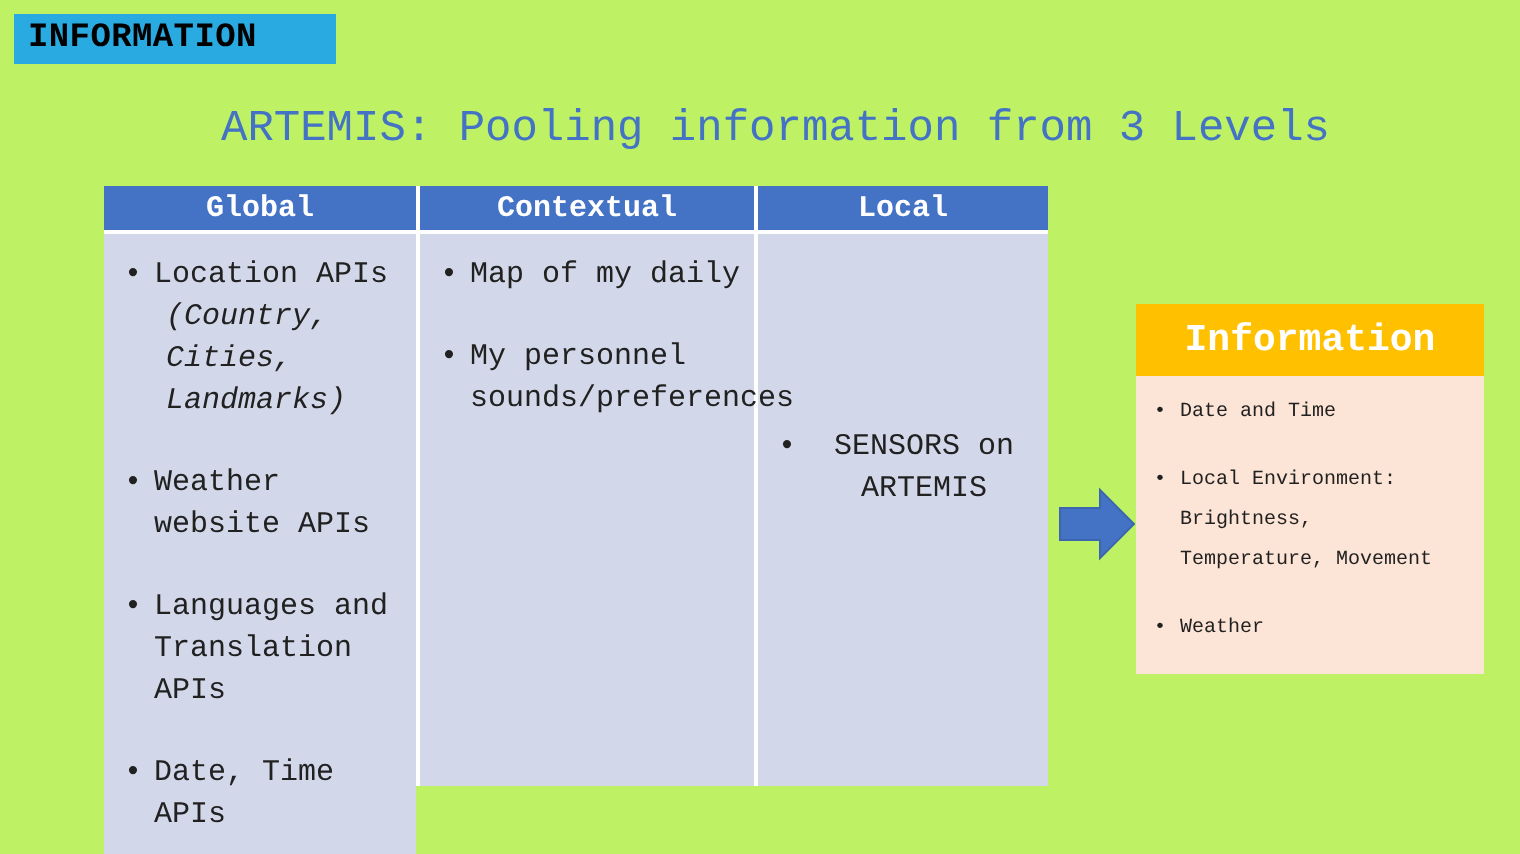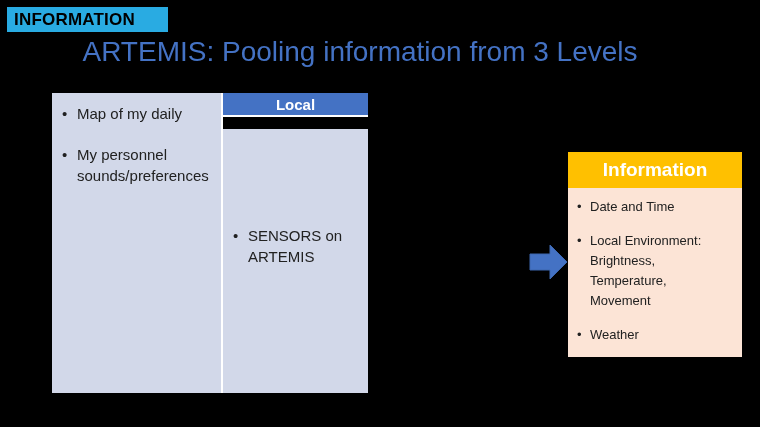--- a/index.html
+++ b/index.html
@@ -3,70 +3,89 @@
 <meta charset="utf-8">
 <style>
   :root{
     --tag_bg:#29ABE2; --title_text:#4472C4; --table_header_bg:#4472C4;
     --table_body_bg:#D2D8E9; --arrow_fill:#4472C4; --arrow_stroke:#3C66AE;
     --info_header_bg:#FFC000; --info_body_bg:#FCE4D6; --body_text:#212121;
   }
   *{box-sizing:border-box; margin:0; padding:0;}
   html,body{width:760px; height:427px;}
   body{font-family:"Liberation Sans", sans-serif; background:#fff; overflow:hidden;}
-  .slide{position:relative; width:760px; height:427px; background:#000000;}
+  .slide{position:relative; width:760px; height:427px; background:#bef264;font-family:Liberation Mono, monospace;}
 
   .tag{position:absolute; left:7px; top:7px; width:161px; height:25px;
        background:var(--tag_bg); color:#000; font-weight:bold; font-size:17px;
        line-height:25px; padding-left:7px; letter-spacing:.2px;}
 
-  .title{position:absolute; left:55px; top:36px; width:610px; text-align:center;
-         color:var(--title_text); font-size:28px; font-weight:normal;}
+  .title{position:absolute; left:55px; top:52px; width:610px; text-align:right;
+         color:var(--title_text); font-size:22px; font-weight:normal;}
 
   .table{position:absolute; left:52px; top:93px; width:472px; height:300px;
          display:flex; color:var(--body_text);}
   .col{display:flex; flex-direction:column;}
   .col-global{width:156px;}
   .col-contextual{width:169px;}
-  .col-local{width:147px;gap:12px;}
+  .col-local{width:147px;}
   .col + .col{border-left:2px solid #fff;}
   .col-header{height:24px; background:var(--table_header_bg); color:#fff;
               font-weight:bold; font-size:15px; text-align:center; line-height:24px;
               border-bottom:2px solid #fff;}
   .list{flex:1; background:var(--table_body_bg); list-style:none;
         padding:10px 4px 6px 8px; font-size:15px; line-height:21px;}
-  .col-local .list{padding-top:96px;}
+  .col-local .list{padding-top:96px;text-align:center;}
   .item{position:relative; padding-left:17px; margin-bottom:20px;}
   .item::before{content:"\2022"; position:absolute; left:2px; top:0;}
   .note{font-style:italic; padding-left:6px;}
 
   .arrow{position:absolute; left:529px; top:243px;}
 
   .info-panel{position:absolute; left:568px; top:152px; width:174px;}
   .info-header{height:36px; background:var(--info_header_bg); color:#fff;
                font-weight:bold; font-size:19px; text-align:center; line-height:36px;}
   .info-list{background:var(--info_body_bg); list-style:none; color:var(--body_text);
-             padding:9px 18px 12px 8px; font-size:13px; line-height:20px;}
+             padding:9px 18px 12px 8px; font-size:10px; line-height:20px;}
   .info-item{position:relative; padding-left:14px; margin-bottom:14px;}
   .info-item:last-child{margin-bottom:0;}
   .info-item::before{content:"\2022"; position:absolute; left:1px; top:0;}
 </style>
 </head>
 <body>
 
 <div class="slide">
 
   <div class="tag">INFORMATION</div>
 
   <h1 class="title">ARTEMIS: Pooling information from 3 Levels</h1>
 
   <div class="table">
 
+    <div class="col col-global">
+      <div class="col-header">Global</div>
+      <ul class="list">
+        <li class="item">
+          <span>Location APIs</span>
+          <div class="note">(Country, Cities, Landmarks)</div>
+        </li>
+        <li class="item">
+          <span>Weather website APIs</span>
+        </li>
+        <li class="item">
+          <span>Languages and Translation APIs</span>
+        </li>
+        <li class="item">
+          <span>Date, Time APIs</span>
+        </li>
+      </ul>
+    </div>
 
     <div class="col col-contextual">
+      <div class="col-header">Contextual</div>
       <ul class="list">
         <li class="item">
           <span>Map of my daily</span>
         </li>
         <li class="item">
           <span>My personnel sounds/preferences</span>
         </li>
       </ul>
     </div>
 

